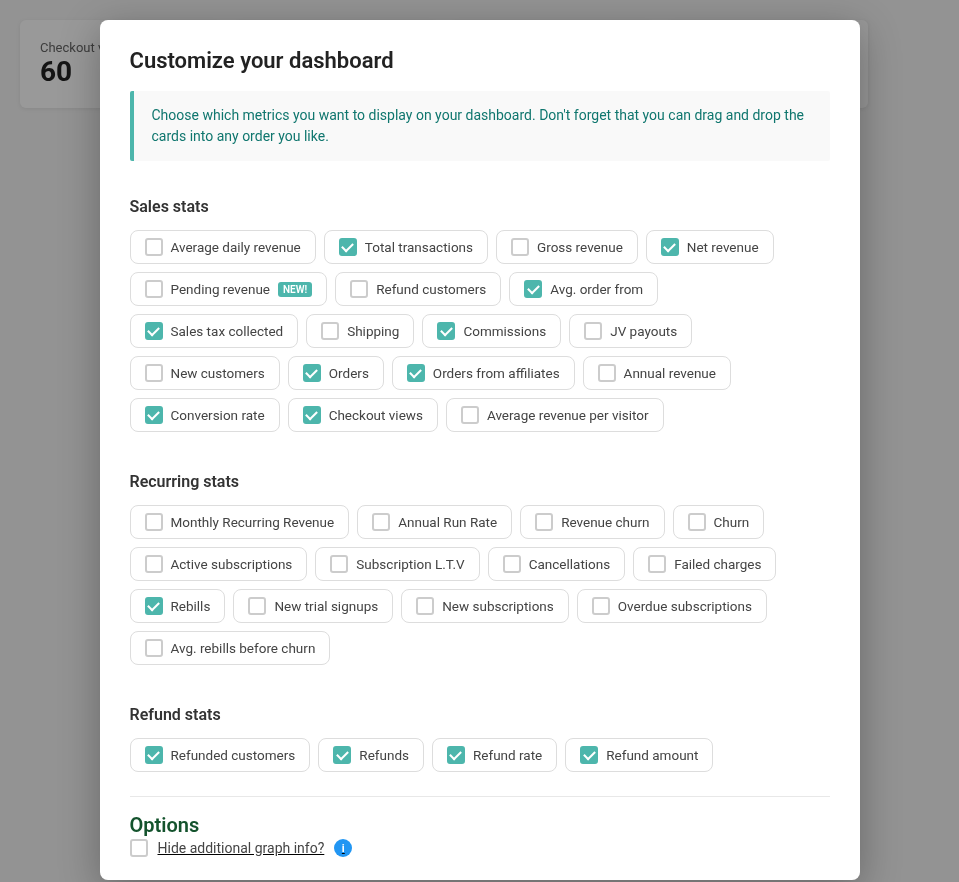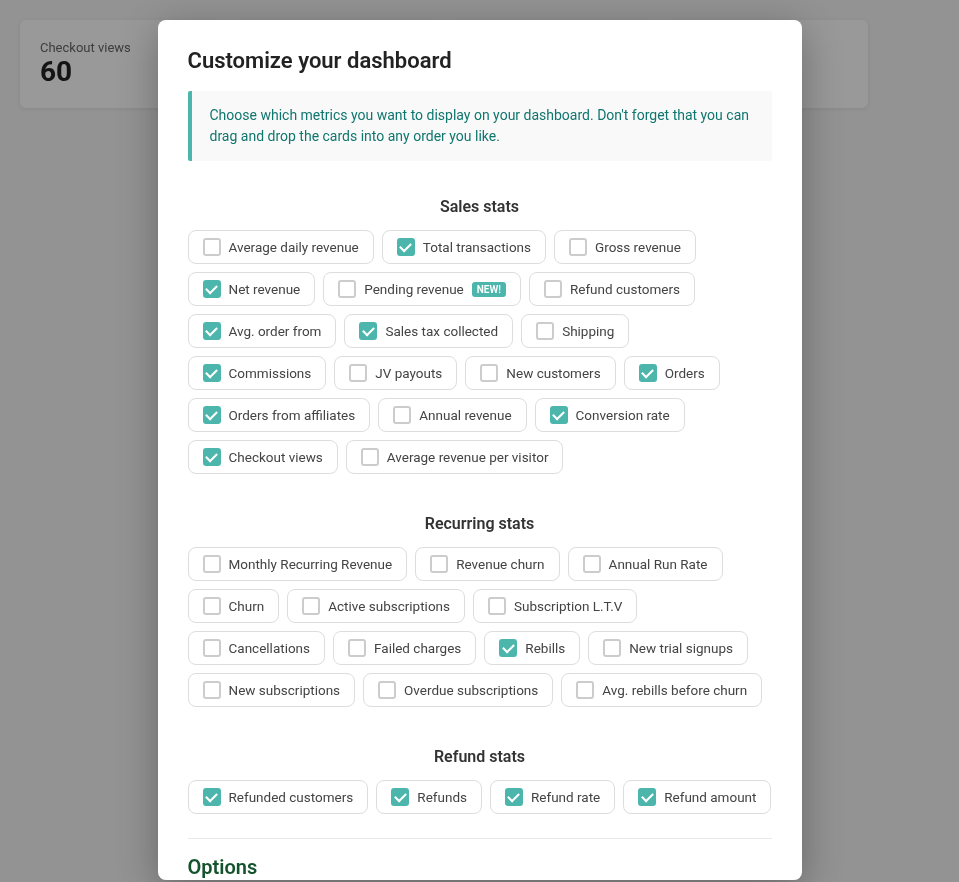--- a/index.html
+++ b/index.html
@@ -26,21 +26,21 @@
       background: rgba(0,0,0,0.4);
       display: flex;
       align-items: flex-start;
       justify-content: center;
       padding-top: 20px;
     }
 
     .modal {
       background: #fff;
       border-radius: 8px;
-      width: 644px;
+      width: 760px;
       max-height: 860px;
       overflow-y: auto;
       box-shadow: 0 10px 40px rgba(0,0,0,0.3);
       position: relative;
     }
 
     .modal-header {
       padding: 28px 30px 20px;
     }
 
@@ -73,21 +73,20 @@
       font-size: 16px;
       font-weight: 600;
       color: #333;
       margin-bottom: 14px;
       padding-top: 16px;
       border-top: 1px solid #e8e8e8;
     }
 
     .section-title:first-child {
       border-top: none;
-      text-align: center;
     }
 
     .checkbox-grid {
       display: flex;
       flex-wrap: wrap;
       gap: 8px;
     }
 
     .checkbox-item {
       display: flex;
@@ -342,26 +341,26 @@
         <div class="section-title">Recurring stats</div>
         <div class="checkbox-grid">
 
           <label class="checkbox-item">
             <div class="cb"></div>
             <span>Monthly Recurring Revenue</span>
           </label>
 
           <label class="checkbox-item">
             <div class="cb"></div>
+            <span>Annual Run Rate</span>
+          </label>
+
+          <label class="checkbox-item">
+            <div class="cb"></div>
             <span>Revenue churn</span>
-          </label>
-
-          <label class="checkbox-item">
-            <div class="cb"></div>
-            <span>Annual Run Rate</span>
           </label>
 
           <label class="checkbox-item">
             <div class="cb"></div>
             <span>Churn</span>
           </label>
 
           <label class="checkbox-item">
             <div class="cb"></div>
             <span>Active subscriptions</span>

